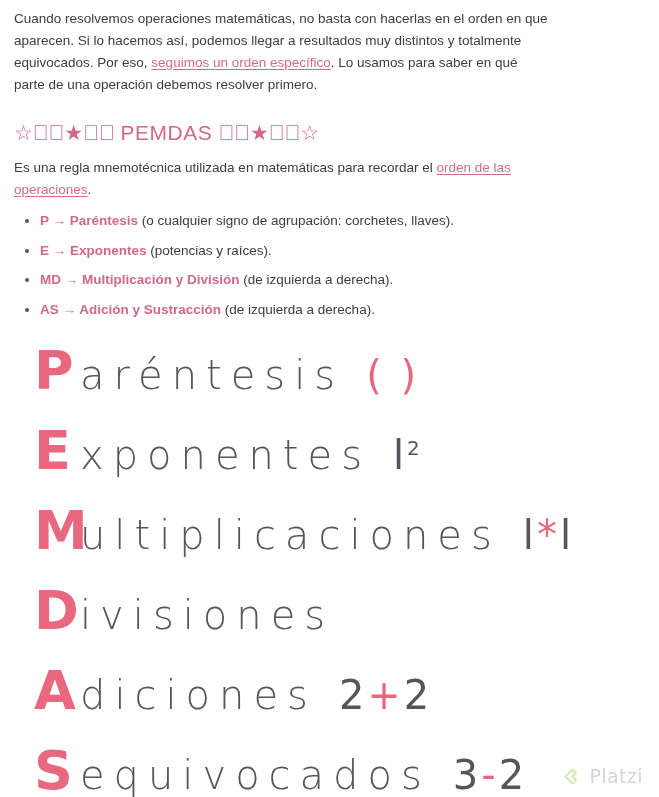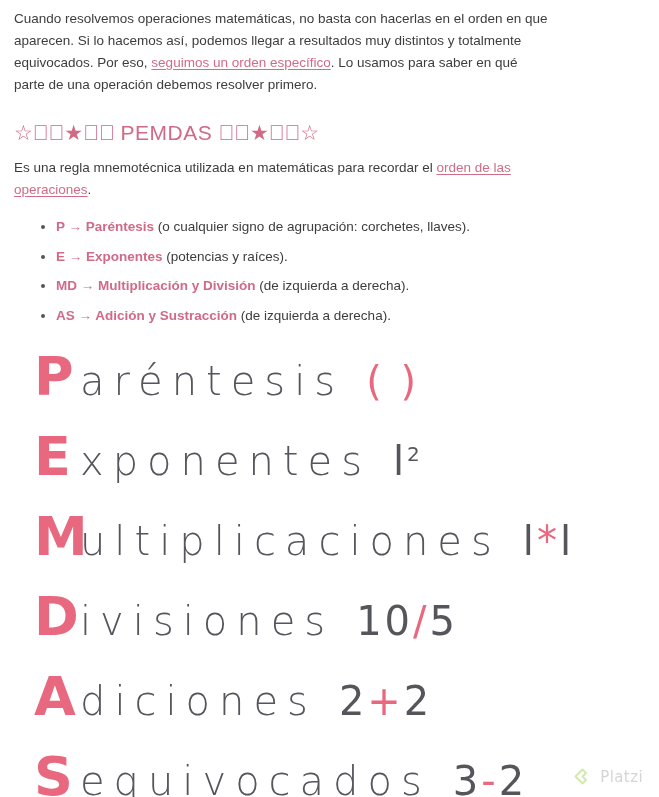--- a/index.html
+++ b/index.html
@@ -43,21 +43,21 @@
     margin: 26px 0 12px 0;
     letter-spacing: 0.5px;
   }
   .lede {
     font-size: 13.5px;
     line-height: 1.6;
     margin: 0 0 10px 0;
     color: #3d3d3d;
   }
   ul.rules {
-    margin: 16px;
+    margin: 0;
     padding-left: 26px;
     list-style: disc;
   }
   ul.rules li {
     font-size: 13.5px;
     line-height: 1.55;
     margin-bottom: 9px;
     color: #3d3d3d;
   }
   ul.rules li::marker {
@@ -120,21 +120,21 @@
     align-items: center;
     opacity: 0.42;
   }
   .watermark .mark {
     width: 21px;
     height: 21px;
     margin-right: 7px;
   }
   .watermark .wm-text {
     font-family: "DejaVu Sans", sans-serif;
-    font-size: 15px;
+    font-size: 19px;
     color: #9b9b9b;
     letter-spacing: 0.4px;
   }
 </style>
 </head>
 <body>
 
 <div class="page">
 
   <p class="intro">
@@ -186,23 +186,20 @@
       <span class="acro-initial">M</span>
       <span class="acro-word">ultiplicaciones</span>
       <span class="acro-symbol">
         <span>l</span><span class="pink">*</span><span>l</span>
       </span>
     </div>
 
     <div class="acro-row">
       <span class="acro-initial">D</span>
       <span class="acro-word">ivisiones</span>
-      <span class="acro-symbol">
-        <span>10</span><span class="pink">/</span><span>5</span>
-      </span>
     </div>
 
     <div class="acro-row">
       <span class="acro-initial">A</span>
       <span class="acro-word">diciones</span>
       <span class="acro-symbol">
         <span>2</span><span class="pink">+</span><span>2</span>
       </span>
     </div>
 

